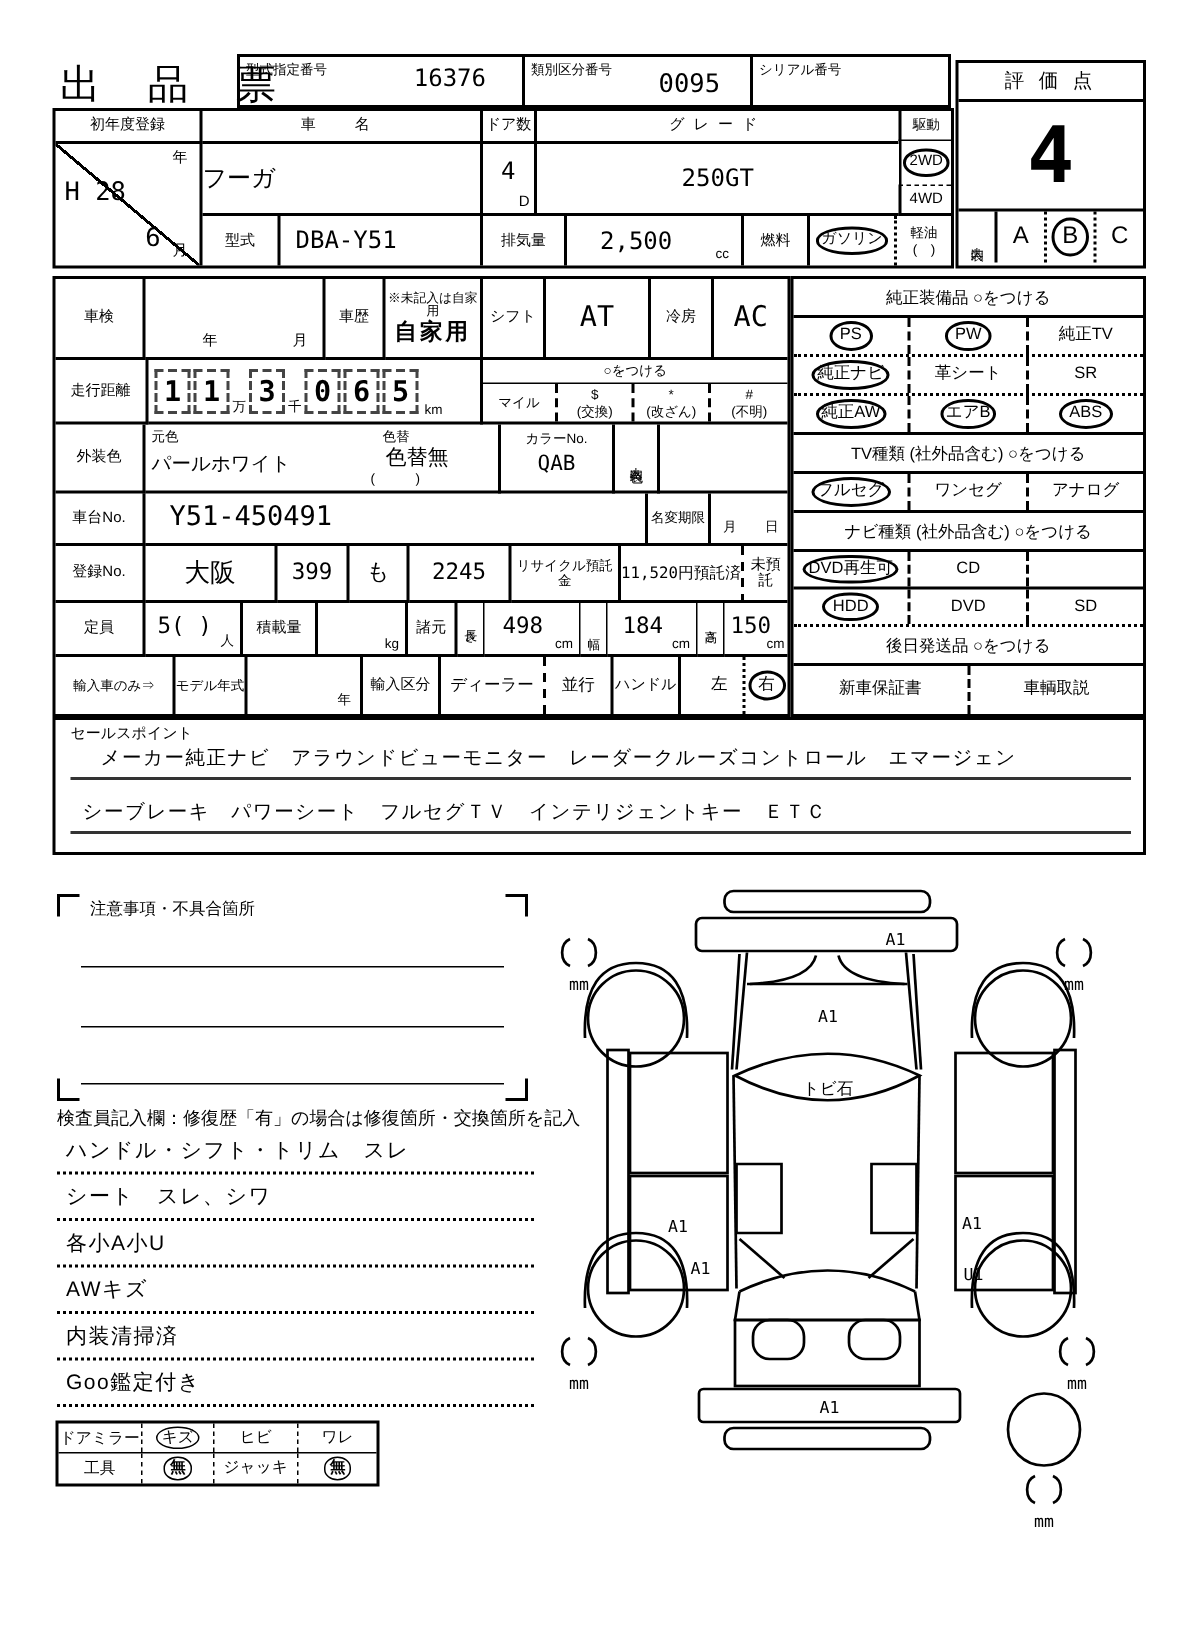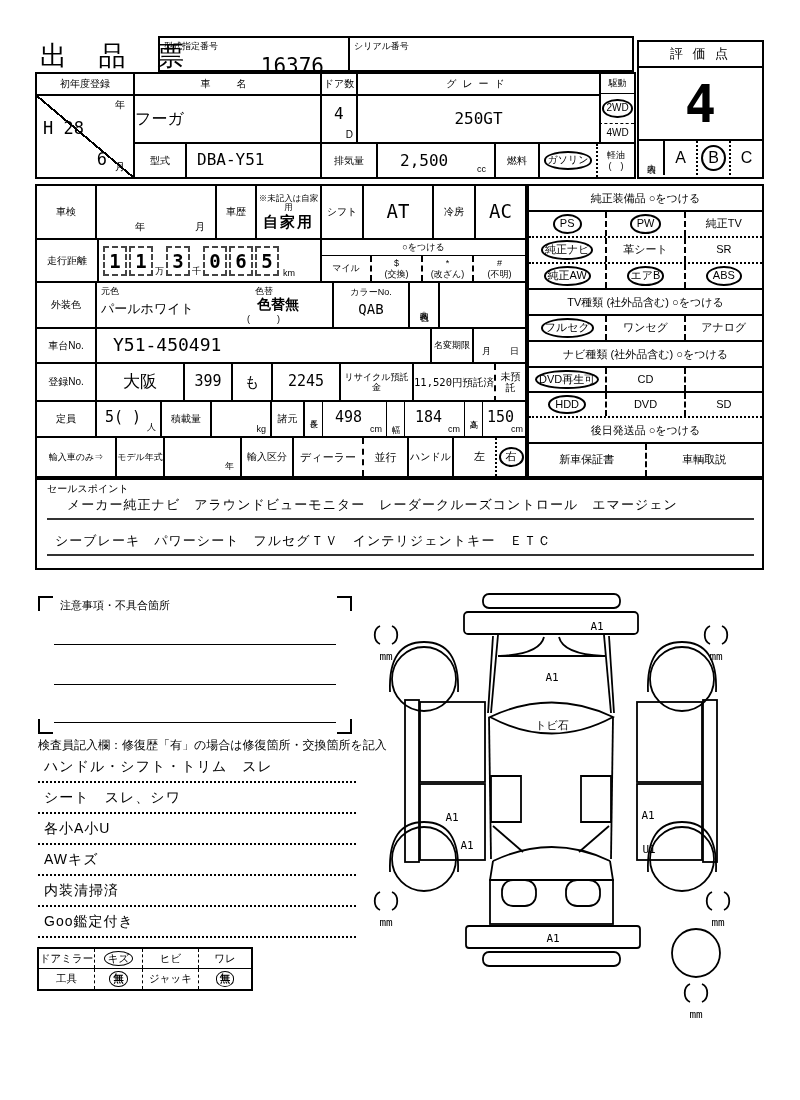--- a/index.html
+++ b/index.html
@@ -39,21 +39,25 @@
 </head>
 <body>
 
 <div class="sheet">
 
   <div class="abs" style="left:40px;top:38px;font-size:27px;font-weight:normal;letter-spacing:12px">出 品 票</div>
 
   <div class="abs" style="left:158px;top:36px;width:476px;height:36px;border:2px solid #000;display:flex">
     <div style="width:190px;border-right:2px solid #000;position:relative">
       <div class="sm abs" style="left:4px;top:2px">型式指定番号</div>
-      <div class="mono abs" style="right:24px;top:16px;font-size:21px">16376</div>
+      <div class="mono abs" style="right:24px;top:4px;font-size:16px">16376</div>
+    </div>
+    <div style="width:152px;border-right:2px solid #000;position:relative">
+      <div class="sm abs" style="left:4px;top:2px">類別区分番号</div>
+      <div class="mono abs" style="right:20px;top:8px;font-size:17px">0095</div>
     </div>
     <div style="flex:1;position:relative">
       <div class="sm abs" style="left:4px;top:2px">シリアル番号</div>
       <div class="mono abs" style="right:14px;top:8px;font-size:17px"></div>
     </div>
   </div>
 
   <div class="abs" style="left:637px;top:40px;width:127px;height:139px;border:2.5px solid #000">
     <div class="flex" style="height:26px;border-bottom:2px solid #000;font-size:13px;letter-spacing:3px">評 価 点</div>
     <div class="flex mono" style="height:73px;font-size:52px;font-weight:bold;border-bottom:2px solid #000">4</div>
@@ -163,21 +167,21 @@
         <span>#</span>
           <span>(不明)</span>
         </div>
     </div>
 
     <div class="cell lbl br bb" style="left:0;top:97px;width:60px;height:46px">外装色</div>
     <div class="abs br bb" style="left:60px;top:97px;width:237px;height:46px">
       <span class="abs sm" style="left:4px;top:2px">元色</span>
       <span class="abs mono" style="left:4px;top:17px;font-size:13px">パールホワイト</span>
       <span class="abs sm" style="left:158px;top:2px">色替</span>
-      <span class="abs" style="left:160px;top:13px;font-size:14px;font-weight:bold">色替無</span>
+      <span class="abs" style="left:160px;top:13px;font-size:14px;font-weight:normal">色替無</span>
       <span class="abs sm" style="left:150px;bottom:1px">(　　　)</span>
     </div>
     <div class="abs br bb" style="left:297px;top:97px;width:76px;height:46px">
       <div class="sm" style="text-align:center;padding-top:3px">カラーNo.</div>
       <div class="mono" style="text-align:center;font-size:14px;padding-top:2px">QAB</div>
     </div>
     <div class="cell vtext br bb" style="left:373px;top:97px;width:30px;height:46px;font-size:9px">内装色</div>
     <div class="cell bb" style="left:403px;top:97px;width:85px;height:46px"></div>
 
     <div class="cell lbl br bb" style="left:0;top:143px;width:60px;height:35px">車台No.</div>

